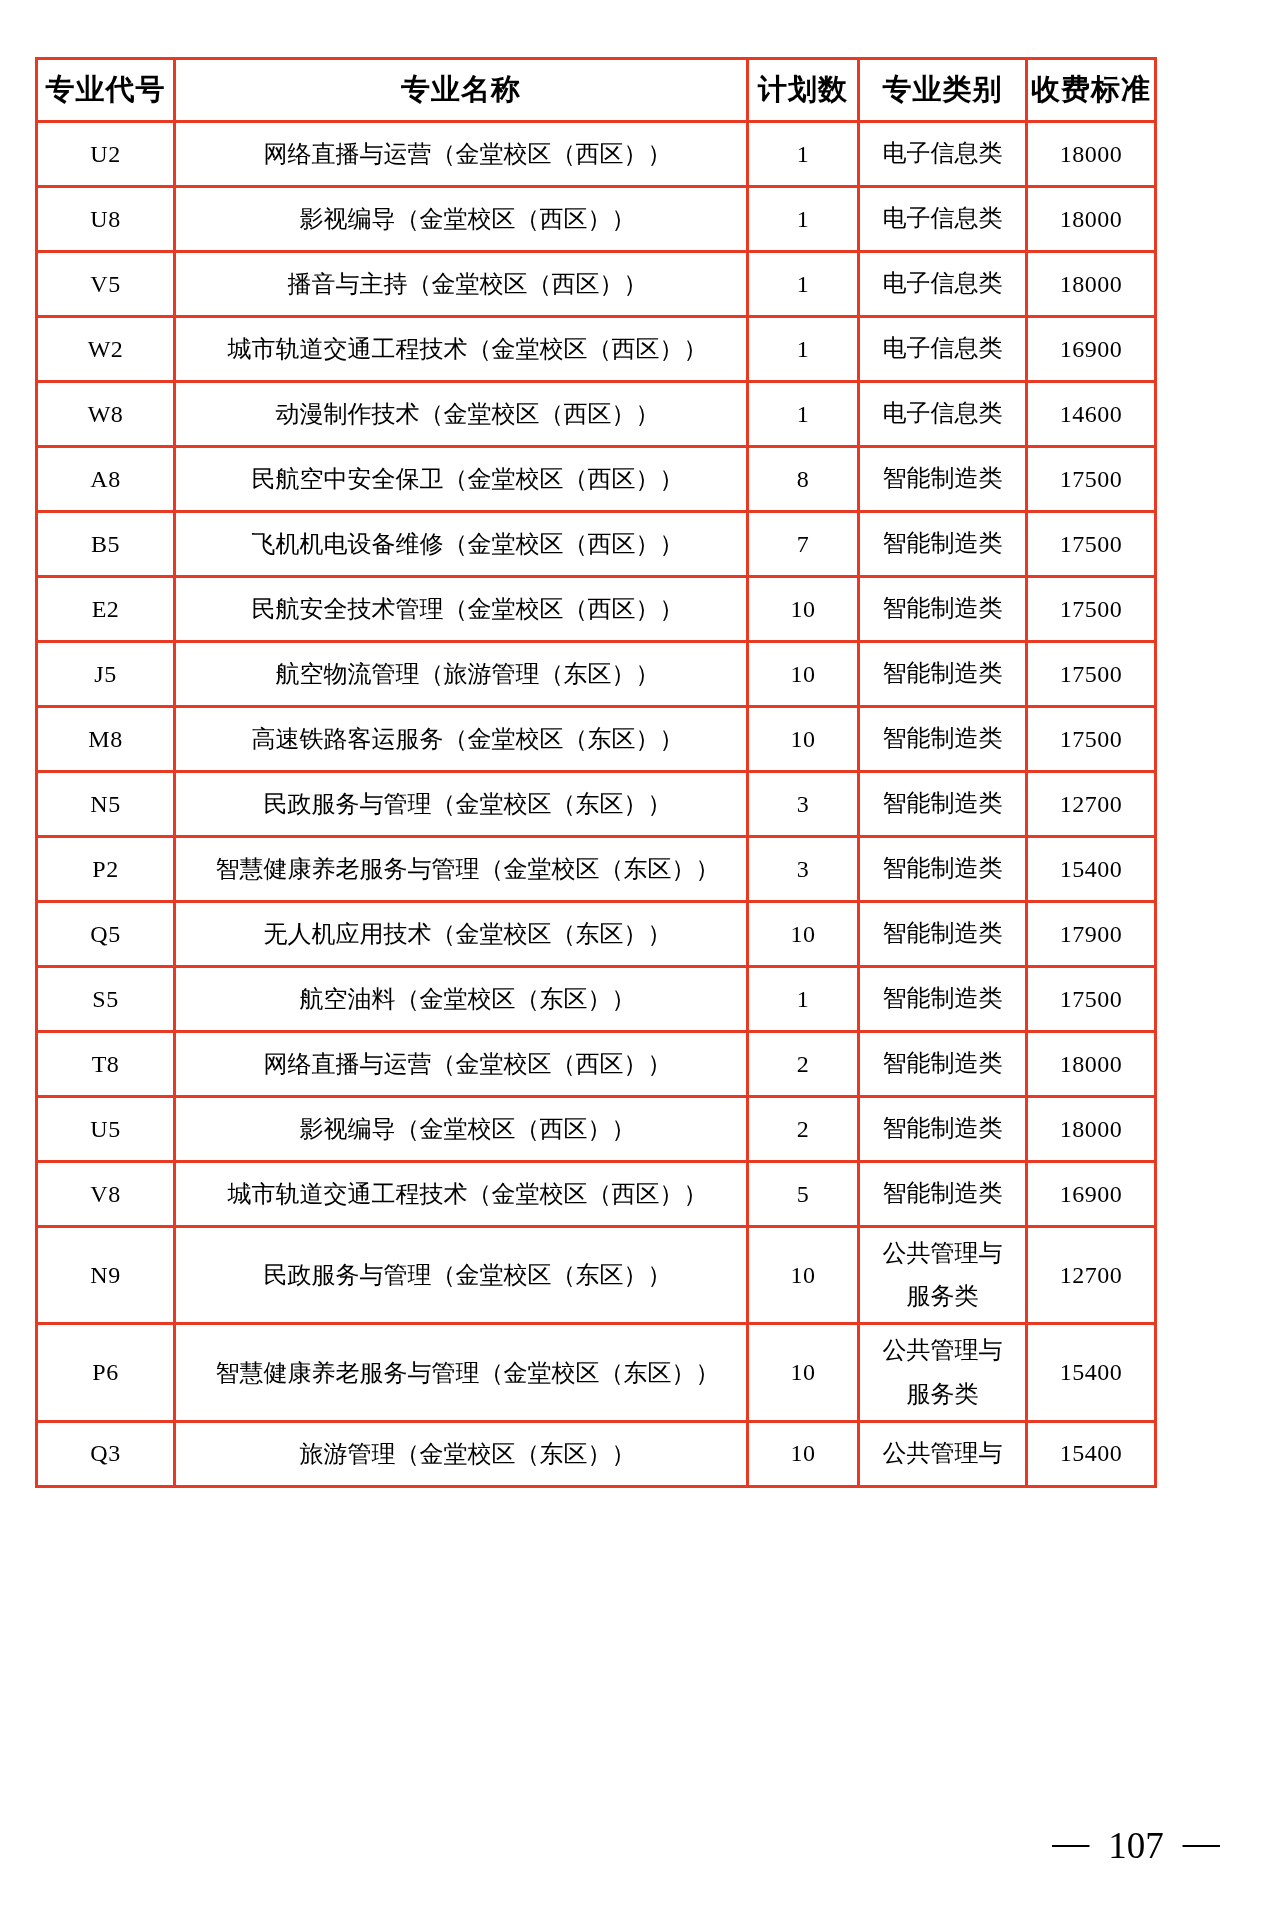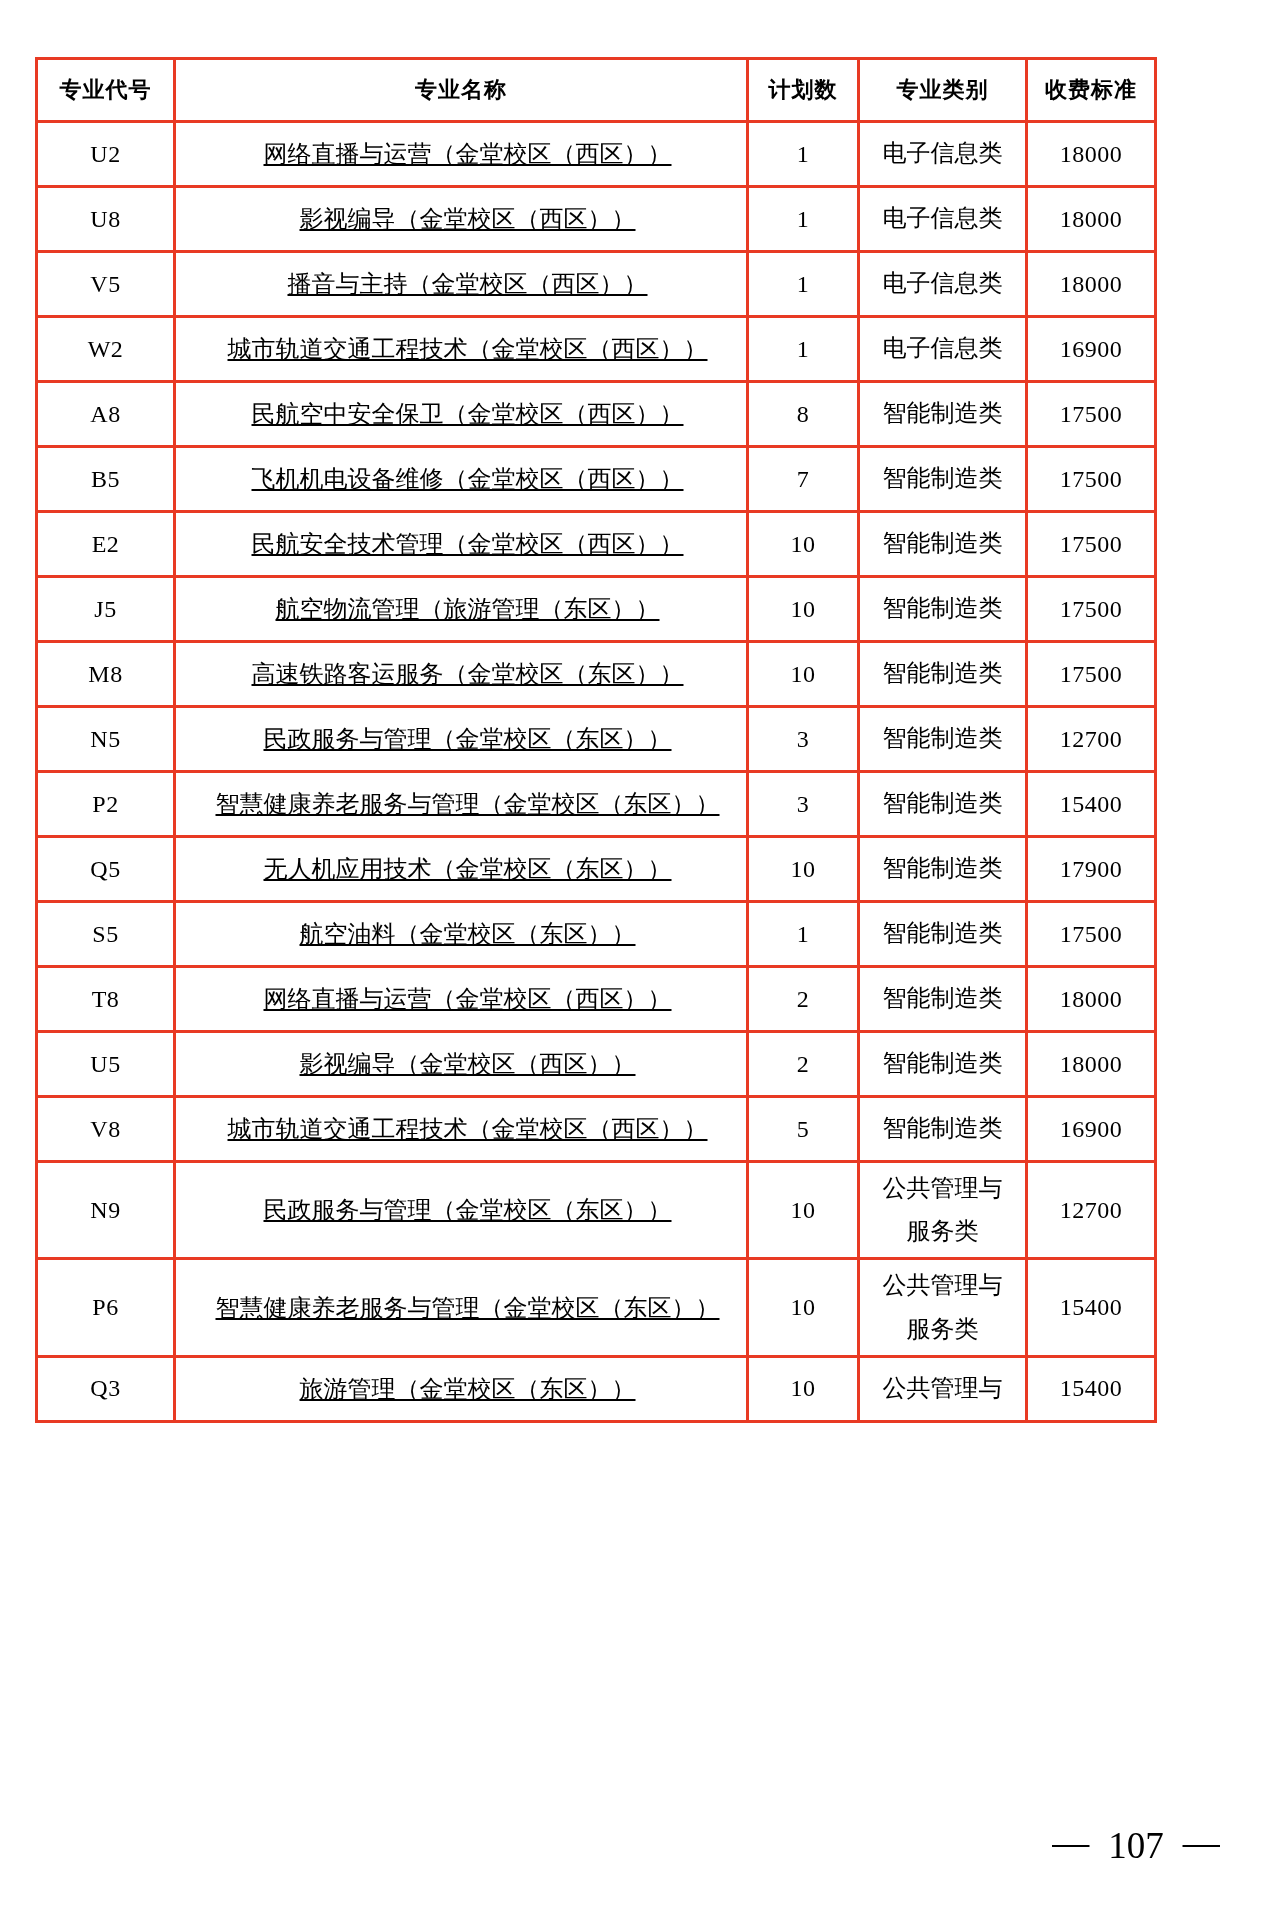--- a/index.html
+++ b/index.html
@@ -19,27 +19,27 @@
   .table-wrap{position:absolute;left:35px;top:57px;}
   table.plan{
     border-collapse:collapse;table-layout:fixed;width:1119px;
   }
   table.plan th,table.plan td{
     border:3px solid var(--red);
     vertical-align:middle;
     color:var(--ink);
   }
   table.plan th{
-    height:63px;font-size:22px;font-weight:bold;text-align:center;
+    height:63px;font-size:29px;font-weight:bold;text-align:center;
     letter-spacing:1px;
   }
   table.plan td{
     height:65px;font-size:24px;text-align:center;
   }
-  td.c-name{text-align:left;padding-left:21px;padding-right:8px;text-decoration:underline;}
+  td.c-name{text-align:left;padding-left:21px;padding-right:8px;}
   td.c-code,td.c-plan,td.c-fee{letter-spacing:0.5px;}
   td.c-cat{white-space:pre-line;line-height:1.8;padding:4px 13px;}
   .footer{
     position:absolute;left:1046px;top:1824px;width:180px;
     display:flex;align-items:center;justify-content:center;gap:19px;
     font-size:37px;color:var(--ink);
   }
   .footer .dash{position:relative;top:-3px;}
 </style>
 </head>
@@ -91,20 +91,27 @@
   </tr>
 
   <tr>
     <td class="c-code">W2</td>
     <td class="c-name">城市轨道交通工程技术（金堂校区（西区））</td>
     <td class="c-plan">1</td>
     <td class="c-cat">电子信息类</td>
     <td class="c-fee">16900</td>
   </tr>
 
+  <tr>
+    <td class="c-code">W8</td>
+    <td class="c-name">动漫制作技术（金堂校区（西区））</td>
+    <td class="c-plan">1</td>
+    <td class="c-cat">电子信息类</td>
+    <td class="c-fee">14600</td>
+  </tr>
 
   <tr>
     <td class="c-code">A8</td>
     <td class="c-name">民航空中安全保卫（金堂校区（西区））</td>
     <td class="c-plan">8</td>
     <td class="c-cat">智能制造类</td>
     <td class="c-fee">17500</td>
   </tr>
 
   <tr>

